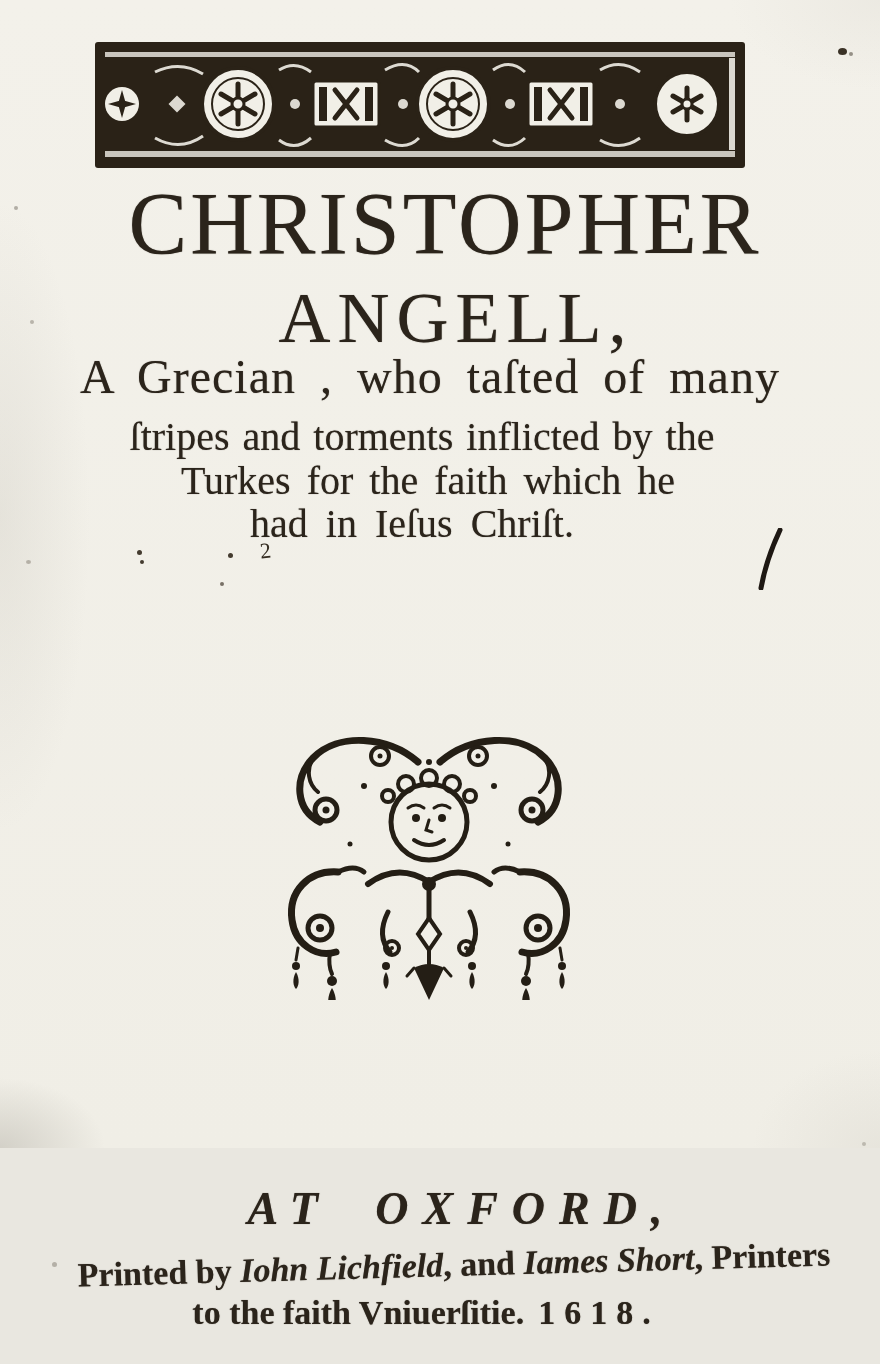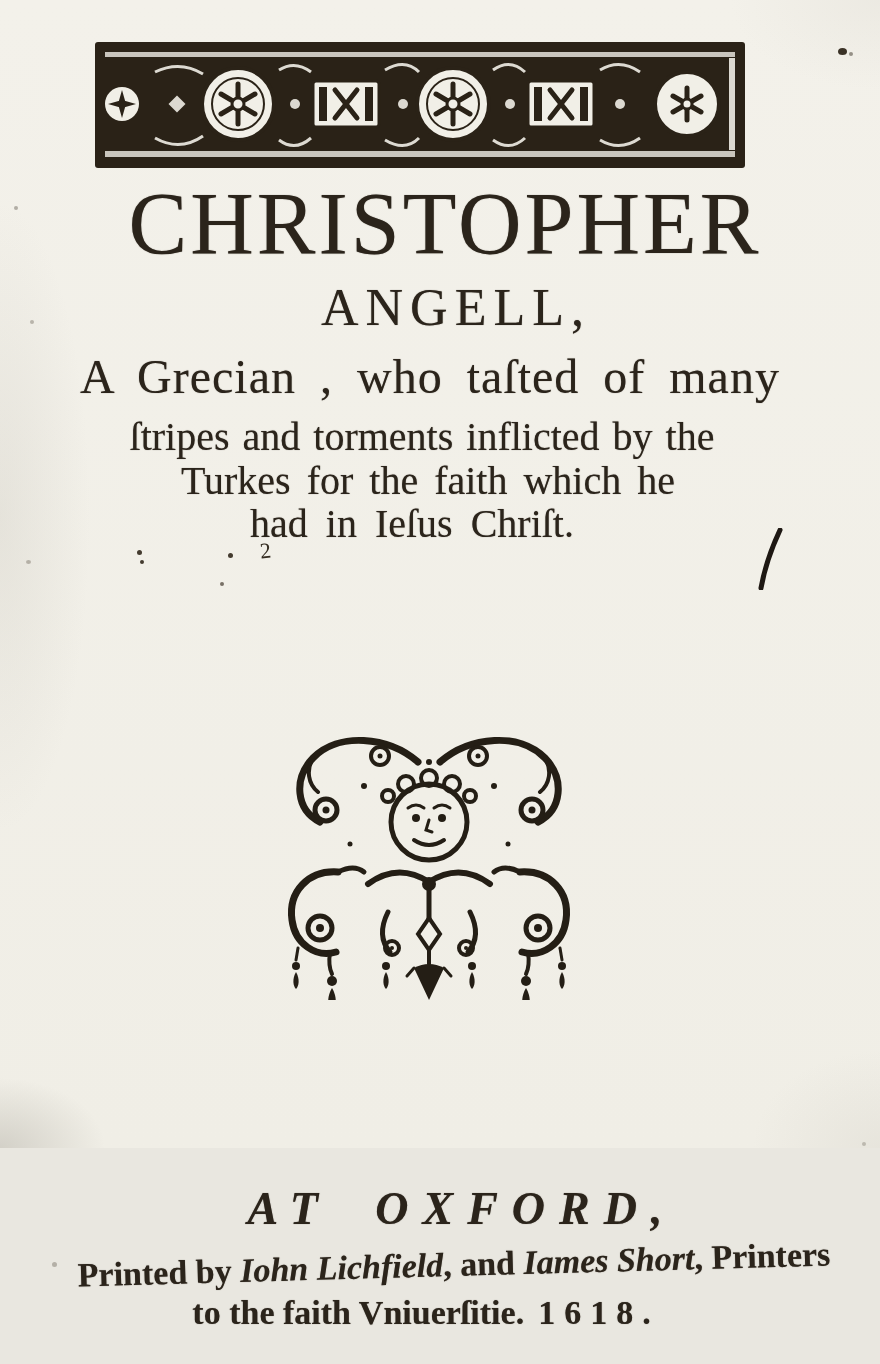--- a/index.html
+++ b/index.html
@@ -15,21 +15,21 @@
       radial-gradient(120px 420px at 0% 45%, rgba(185,181,171,.22), transparent 75%),
       radial-gradient(170px 130px at 100% 100%, rgba(195,191,181,.20), transparent 75%),
       radial-gradient(200px 120px at 100% 0%, rgba(205,201,191,.18), transparent 75%),
       linear-gradient(#f3f1ea, #f0eee6);
     color:#2b241b;
   }
   .abs{position:absolute;}
   .center{left:0;right:0;text-align:center;white-space:nowrap;}
   .ink{color:#2b241b;text-shadow:0 0 1px rgba(43,36,27,.55);}
   .title-line1{top:180px;font-size:88px;line-height:1;letter-spacing:3px;transform:translateX(5px);}
-  .title-line2{top:282px;font-size:52px;line-height:1;letter-spacing:7px;padding-left:32px;}
+  .title-line2{top:282px;font-size:72px;line-height:1;letter-spacing:7px;padding-left:32px;}
   .sub1{top:353px;font-size:48px;line-height:1;word-spacing:11px;letter-spacing:1px;transform:translateX(-10px);}
   .sub2{top:417px;font-size:40px;line-height:1;word-spacing:3px;transform:translateX(-18px);}
   .sub3{top:461px;font-size:40px;line-height:1;word-spacing:6px;transform:translateX(-12px);}
   .sub4{top:504px;font-size:40px;line-height:1;word-spacing:8px;transform:translateX(-28px);}
   .place{top:1186px;font-size:46px;line-height:1;font-style:italic;font-weight:bold;
          letter-spacing:14px;word-spacing:18px;transform:translateX(22px);}
   .imprint1{top:1248px;font-size:34px;line-height:1;font-weight:bold;
             transform:translateX(14px) rotate(-1.6deg);}
   .imprint1 .it{font-style:italic;}
   .imprint2{top:1296px;font-size:34px;line-height:1;font-weight:bold;transform:translateX(-14px);}

